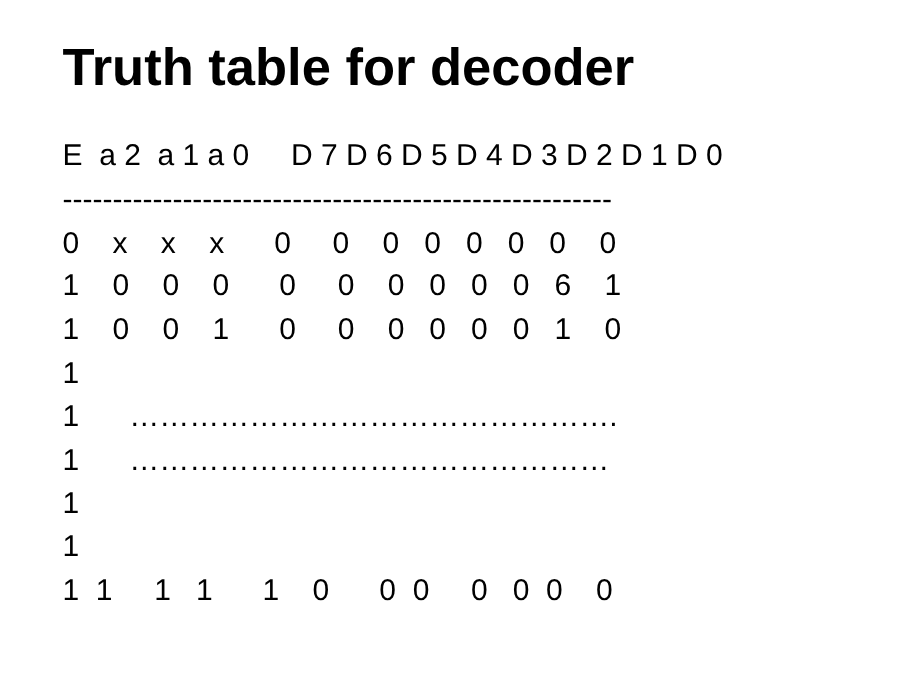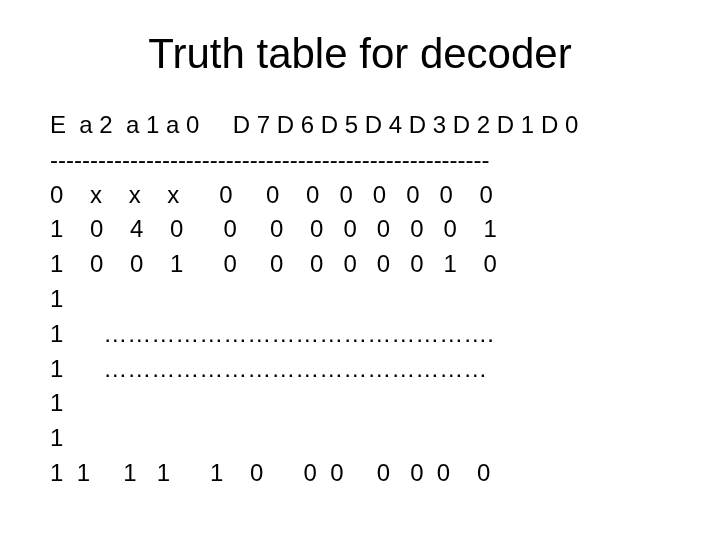--- a/index.html
+++ b/index.html
@@ -15,41 +15,41 @@
       color: #000000;
       overflow: hidden;
     }
     .slide {
       width: 100%;
       height: 100%;
       padding: 30px 50px;
     }
     .title {
       font-size: 42px;
-      font-weight: normal;
-      text-align: center;
+      font-weight: bold;
+      text-align: left;
       margin-bottom: 30px;
       font-family: Arial, Helvetica, sans-serif;
     }
     .content {
       font-size: 24px;
       line-height: 1.45;
       white-space: pre;
       font-family: Arial, Helvetica, sans-serif;
     }
   </style>
 </head>
 <body>
 
 <div class="slide">
   <h1 class="title">Truth table for decoder</h1>
   <div class="content"><span>E  a 2  a 1 a 0     D 7 D 6 D 5 D 4 D 3 D 2 D 1 D 0</span>
 <span>-------------------------------------------------------</span>
 <span>0    x    x    x      0     0    0   0   0   0   0    0</span>
-<span>1    0    4    0      0     0    0   0   0   0   0    1</span>
+<span>1    0    0    0      0     0    0   0   0   0   6    1</span>
 <span>1    0    0    1      0     0    0   0   0   0   1    0</span>
 <span>1</span>
 <span>1      ………………………………………….</span>
 <span>1      …………………………………………</span>
 <span>1</span>
 <span>1</span>
 <span>1  1     1   1      1    0      0  0     0   0  0    0</span></div>
 </div>
 
 </body></html>

